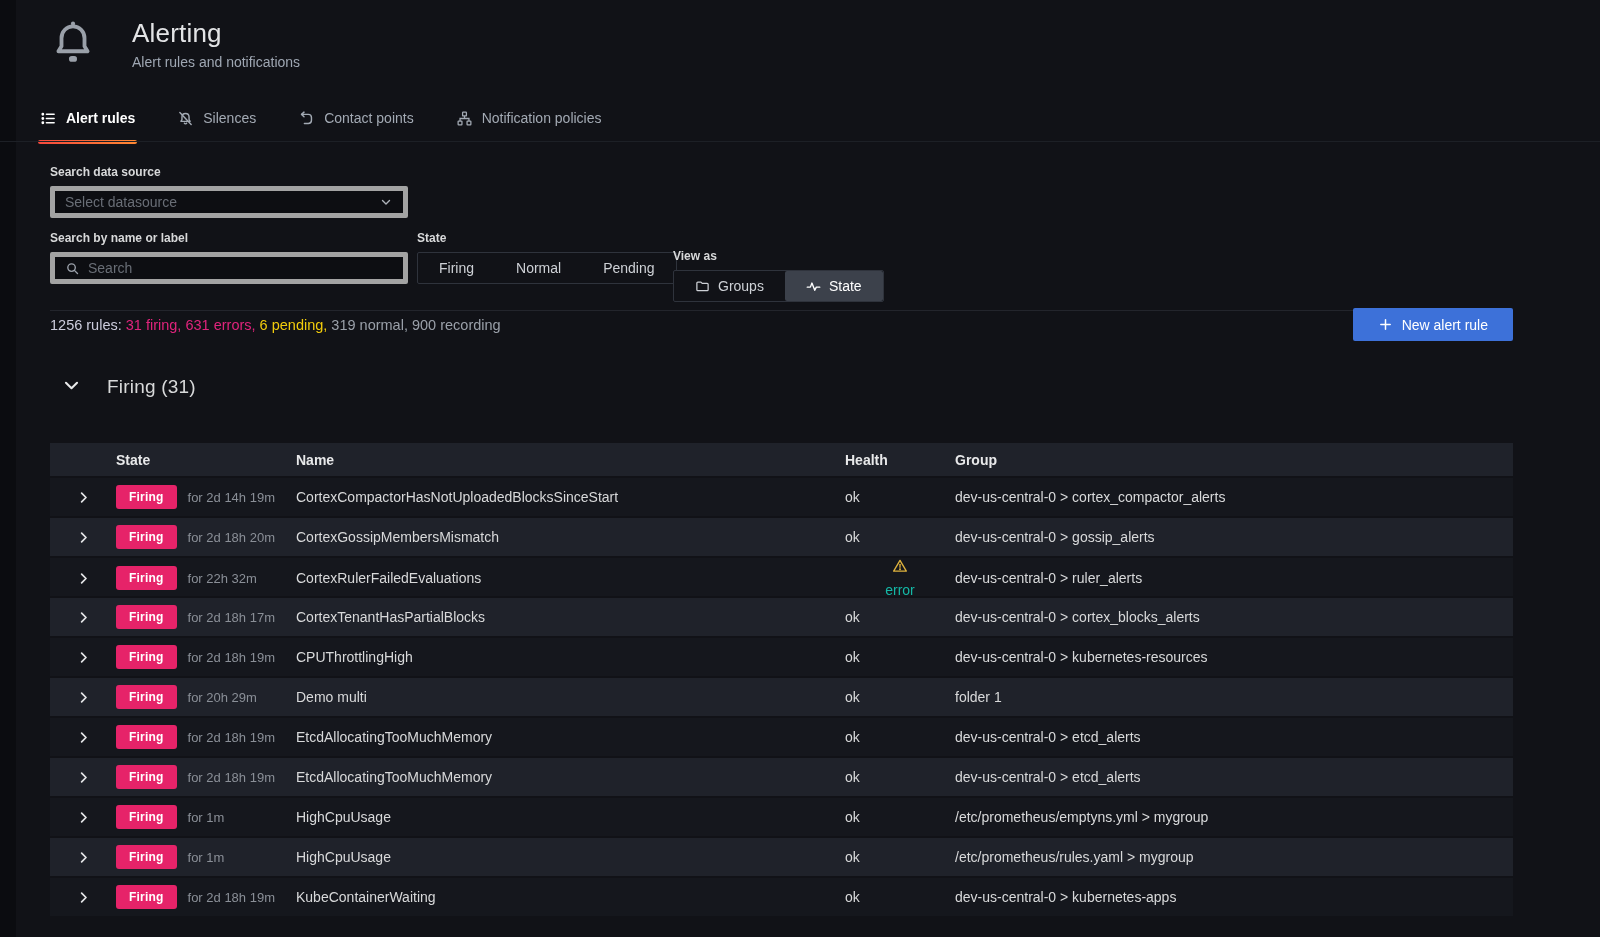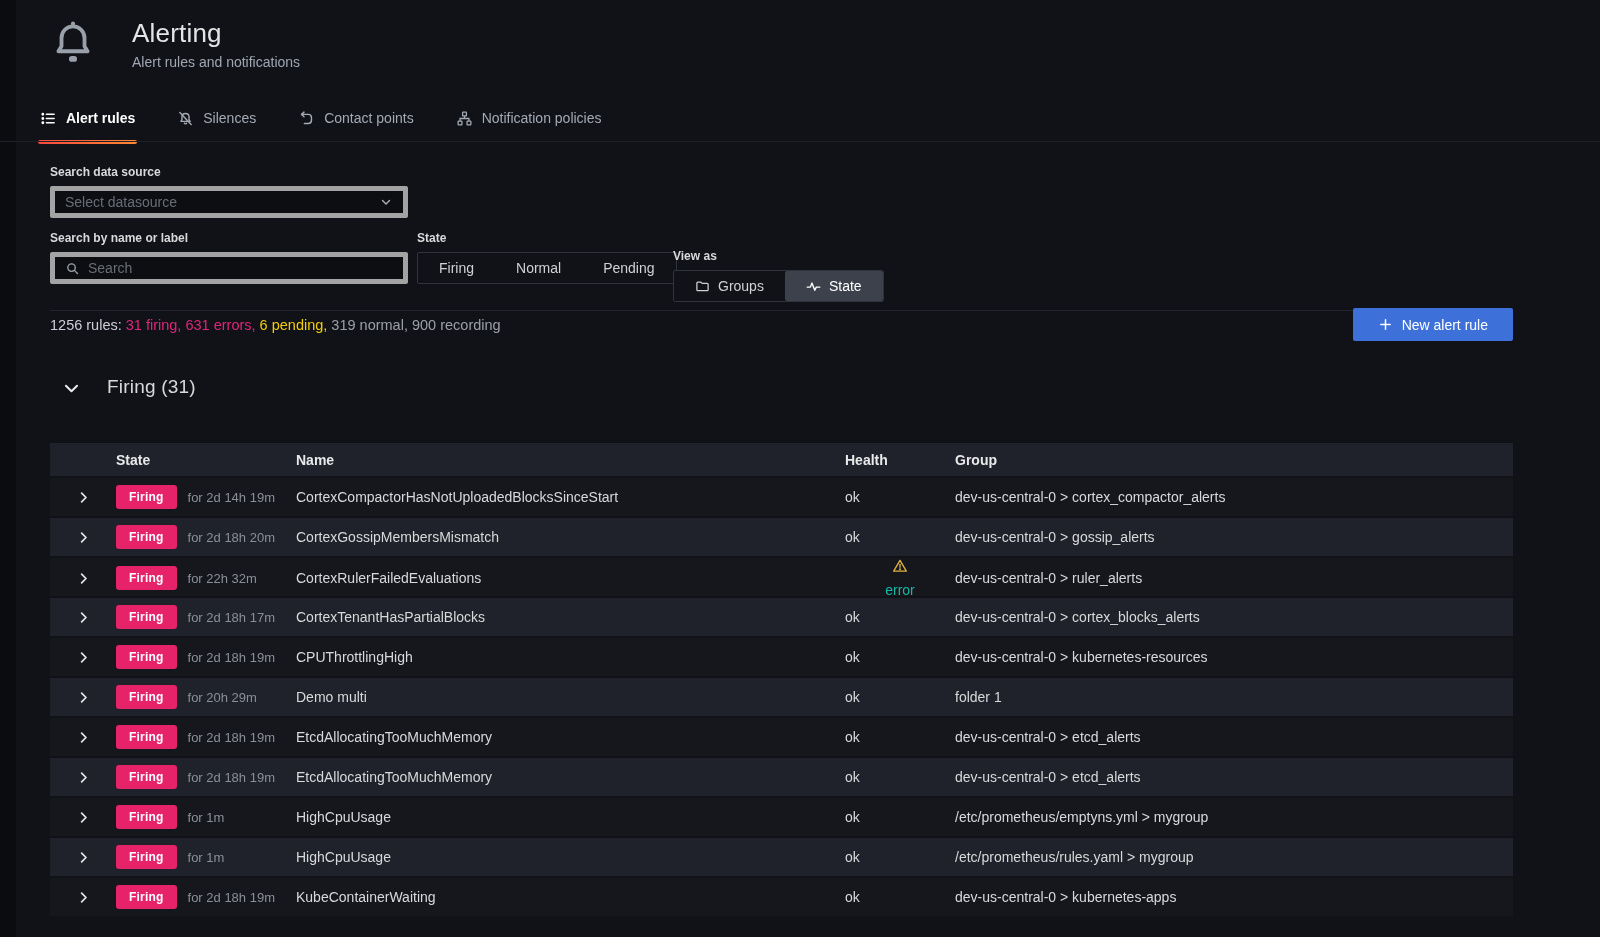--- a/index.html
+++ b/index.html
@@ -49,21 +49,21 @@
   .summary-row { position:absolute; left:50px; top:308px; width:1463px; display:flex; align-items:center; justify-content:space-between; }
   .rules-summary { font-size:14.5px; }
   .tone-base { color:#ccccdc; }
   .tone-firing { color:#e0247c; }
   .tone-pending { color:#f2cc0c; }
   .tone-muted { color:#9aa0a9; }
   .btn-primary { height:33px; background:#3d71d9; border:none; border-radius:2px; color:#ffffff; font-size:14px; font-weight:500;
     display:flex; align-items:center; gap:9px; padding:0 25px; cursor:pointer; font-family:"Liberation Sans",sans-serif; }
 
   
-  .section-header { position:absolute; left:62px; top:376px; display:flex; align-items:flex-end; gap:26px; cursor:pointer; }
+  .section-header { position:absolute; left:62px; top:376px; display:flex; align-items:flex-start; gap:26px; cursor:pointer; }
   .section-title { font-size:19px; color:#d8d9da; letter-spacing:.2px; }
 
   
   .rules-table { position:absolute; left:50px; top:443px; width:1463px; }
   .tgrid { display:grid; grid-template-columns:66px 180px 549px 110px 1fr; align-items:center; }
   .thead { height:35px; background:#1f222a; border-bottom:2px solid #111217; }
   .thead .hcell { font-size:14px; font-weight:bold; color:#e8e9ea; }
   .rule-row { height:40px; border-bottom:2px solid #111217; }
   .row-odd  { background:#15171d; }
   .row-even { background:#1f222a; }

